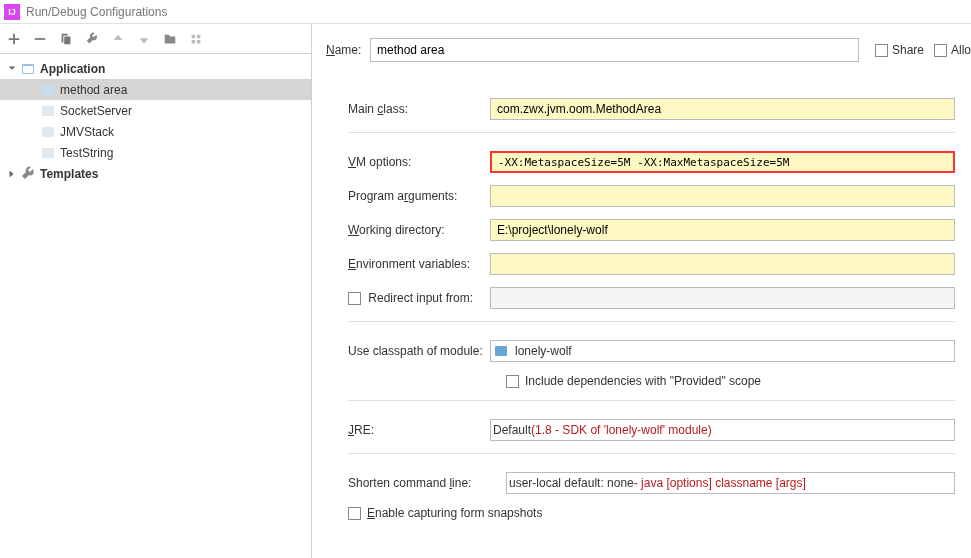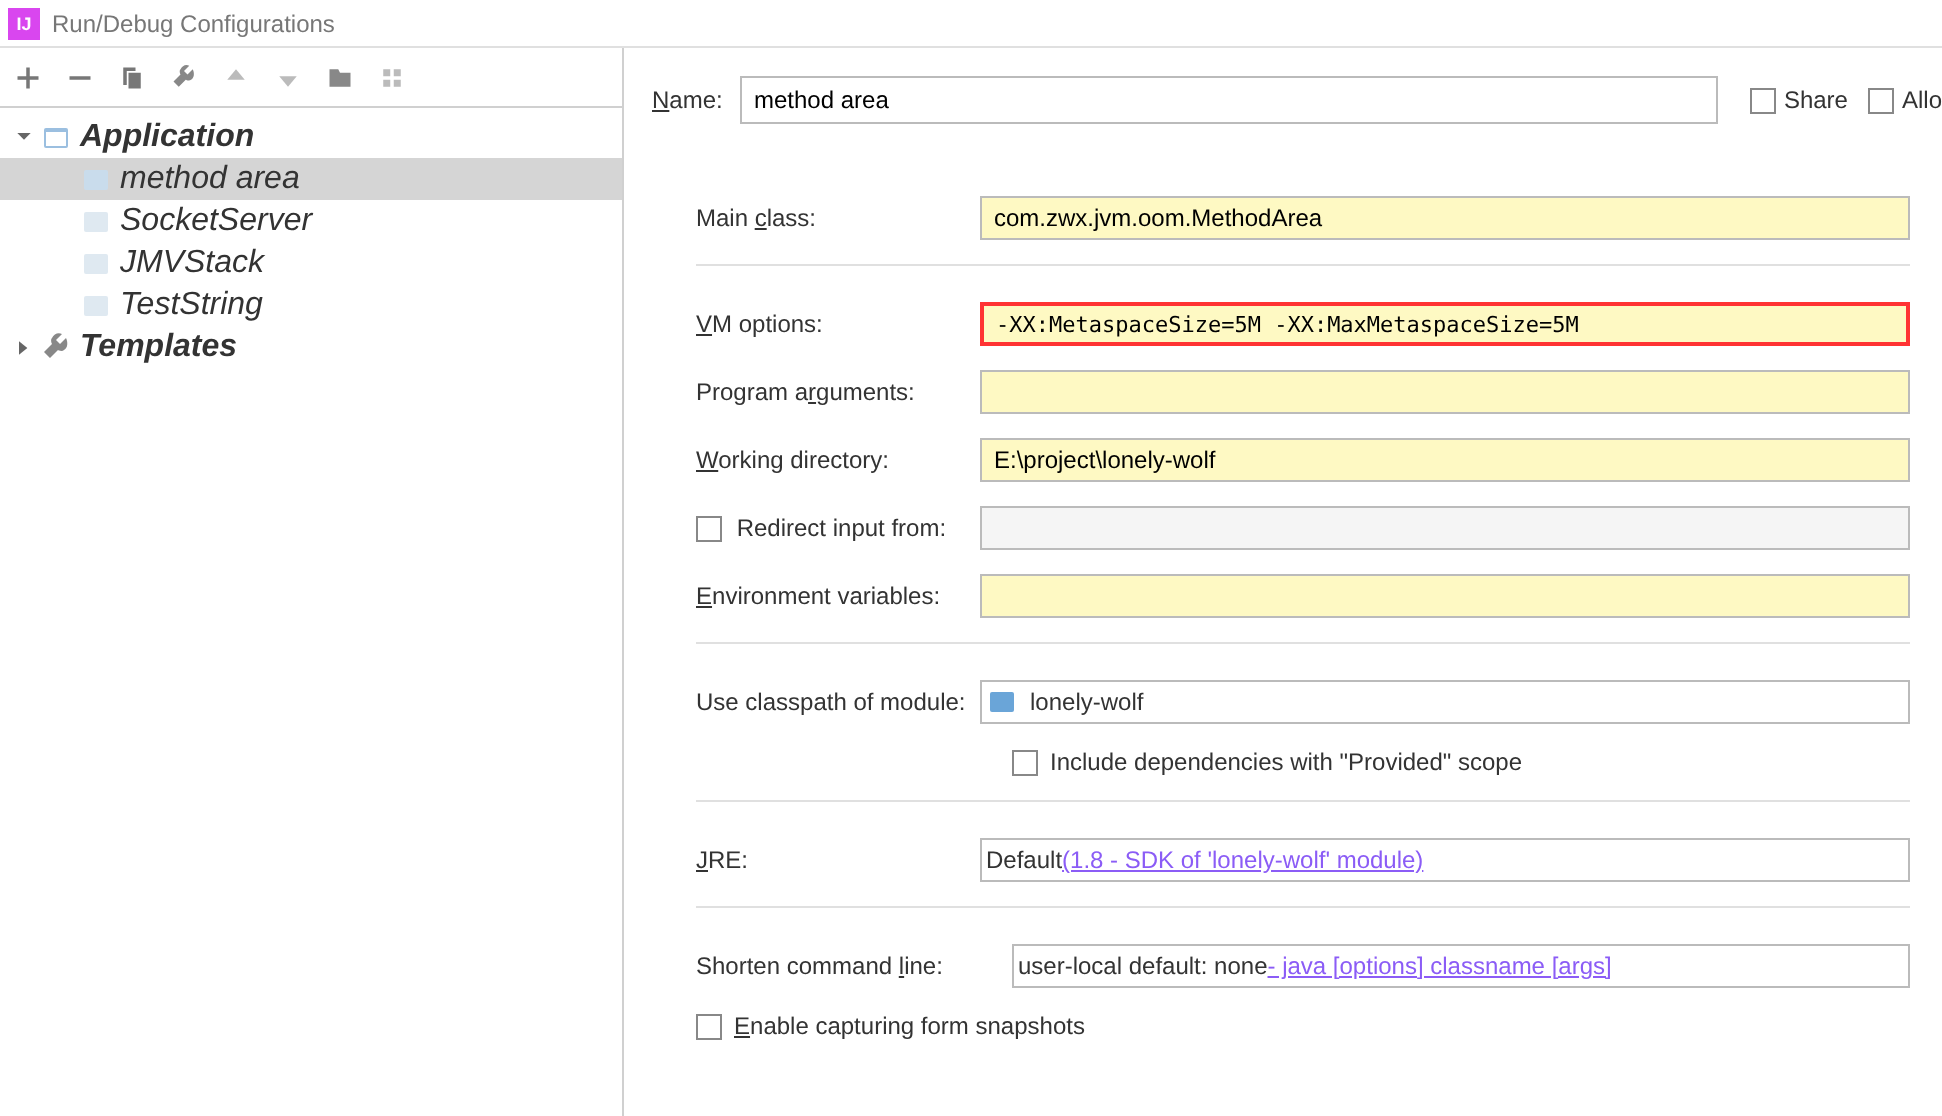--- a/index.html
+++ b/index.html
@@ -17,21 +17,21 @@
     .toolbar-icon { width: 16px; height: 16px; display: flex; align-items: center; justify-content: center; cursor: pointer; color: #888; }
     .toolbar-icon svg { width: 14px; height: 14px; }
     
     .tree { flex: 1; padding-top: 4px; overflow: auto; }
     .tree-item { display: flex; align-items: center; height: 21px; padding-left: 6px; cursor: pointer; }
     .tree-item.l1 { padding-left: 6px; }
     .tree-item.l2 { padding-left: 40px; }
     .tree-item.selected { background: #d5d5d5; }
     .tree-arrow { width: 12px; height: 12px; display: flex; align-items: center; justify-content: center; margin-right: 2px; }
     .tree-icon { width: 16px; height: 16px; margin-right: 4px; display: flex; align-items: center; justify-content: center; }
-    .tree-label { font-size: 16px; font-style: italic; }
+    .tree-label { font-size: 12px; }
     .tree-label.bold { font-weight: bold; }
     
     .right-panel { flex: 1; display: flex; flex-direction: column; padding: 14px 0 0 14px; overflow: hidden; }
     
     .name-row { display: flex; align-items: center; margin-bottom: 14px; padding-right: 0px; }
     .name-label { width: 44px; }
     .name-label u { text-decoration: underline; }
     .name-input { flex: 1; height: 24px; border: 1px solid #bbb; padding: 0 6px; font-size: 12px; font-family: inherit; margin-right: 16px; }
     .checkbox-group { display: flex; align-items: center; gap: 10px; }
     .checkbox-item { display: flex; align-items: center; gap: 4px; }
@@ -44,21 +44,21 @@
     .config-form { flex: 1; padding: 22px 16px 0 22px; overflow: auto; }
     .form-row { display: flex; align-items: center; margin-bottom: 12px; }
     .form-label { width: 142px; font-size: 12px; }
     .form-label u { text-decoration: underline; }
     .form-input { flex: 1; height: 22px; border: 1px solid #bbb; padding: 0 6px; font-size: 12px; font-family: inherit; background: #fef9c3; }
     .form-input.mono { font-family: "Consolas", monospace; font-size: 11px; }
     .form-input.highlight { border: 2px solid #ff3333; }
     .form-input.disabled { background: #f5f5f5; color: #444; }
     .form-select { flex: 1; height: 22px; border: 1px solid #bbb; padding: 0 2px; font-size: 12px; background: #fff; display: flex; align-items: center; }
     .select-icon { width: 16px; height: 16px; margin-right: 6px; }
-    .hint-text { color: #8b5cf6; text-decoration: underline; }
+    .hint-text { color: #b91c1c; }
     
     .form-sep { height: 1px; background: #e0e0e0; margin: 8px 0 18px 0; }
     
     .checkbox-row { display: flex; align-items: center; gap: 6px; padding-left: 0px; margin-bottom: 12px; }
     .checkbox-row.indent { padding-left: 158px; }
     
     .folder-icon { fill: #6aa5d8; }
     .app-icon-svg { fill: #9bbfe0; }
     .wrench { fill: #888; }
   </style>
@@ -212,30 +212,30 @@
         <span class="form-label">Program a<u>r</u>guments:</span>
         <input class="form-input" value="" style="">
       </div>
 
       <div class="form-row">
         <span class="form-label"><u>W</u>orking directory:</span>
         <input class="form-input" value="E:\project\lonely-wolf" style="">
       </div>
 
       <div class="form-row">
+        <span class="form-label"><u>E</u>nvironment variables:</span>
+        <input class="form-input" value="" style="">
+      </div>
+
+      <div class="form-row">
         <span class="form-label">
           <span class="checkbox" style="display:inline-block;vertical-align:middle;margin-right:4px;"></span>
           Redirect input from:
         </span>
         <input class="form-input disabled" disabled="" style="">
-      </div>
-
-      <div class="form-row">
-        <span class="form-label"><u>E</u>nvironment variables:</span>
-        <input class="form-input" value="" style="">
       </div>
 
       <div class="form-sep"></div>
 
       <div class="form-row">
         <span class="form-label">Use classpath of module:</span>
         <div class="form-select">
           <span class="select-icon"><svg viewBox="0 0 16 16">
                 <rect class="folder-icon" x="2" y="3" width="12" height="10" rx="1"></rect>
               </svg></span>

